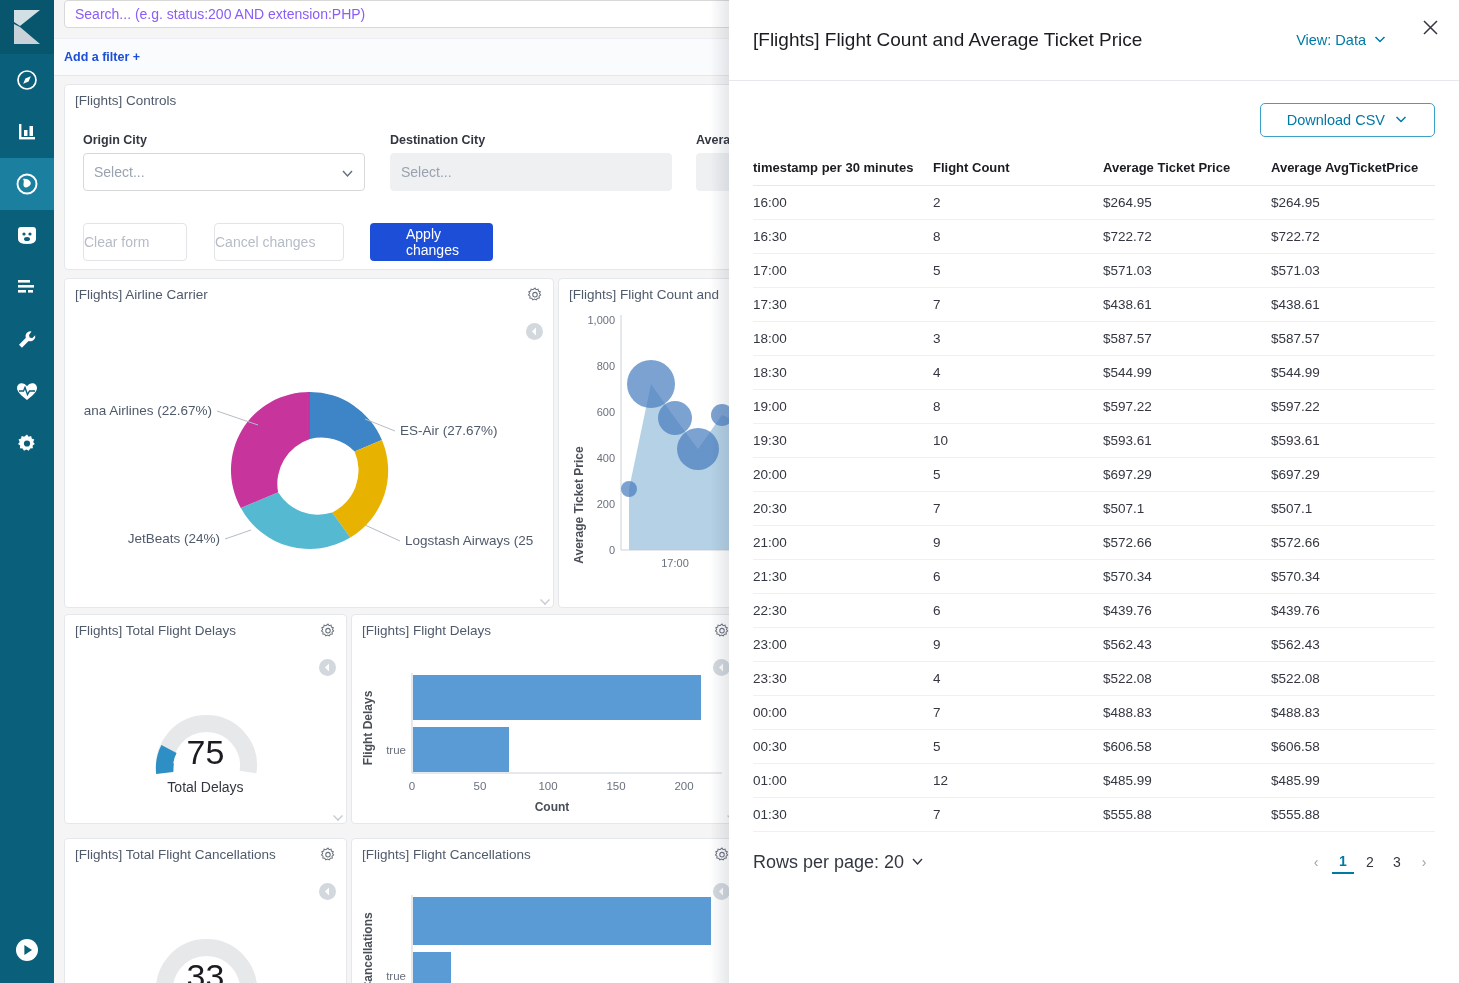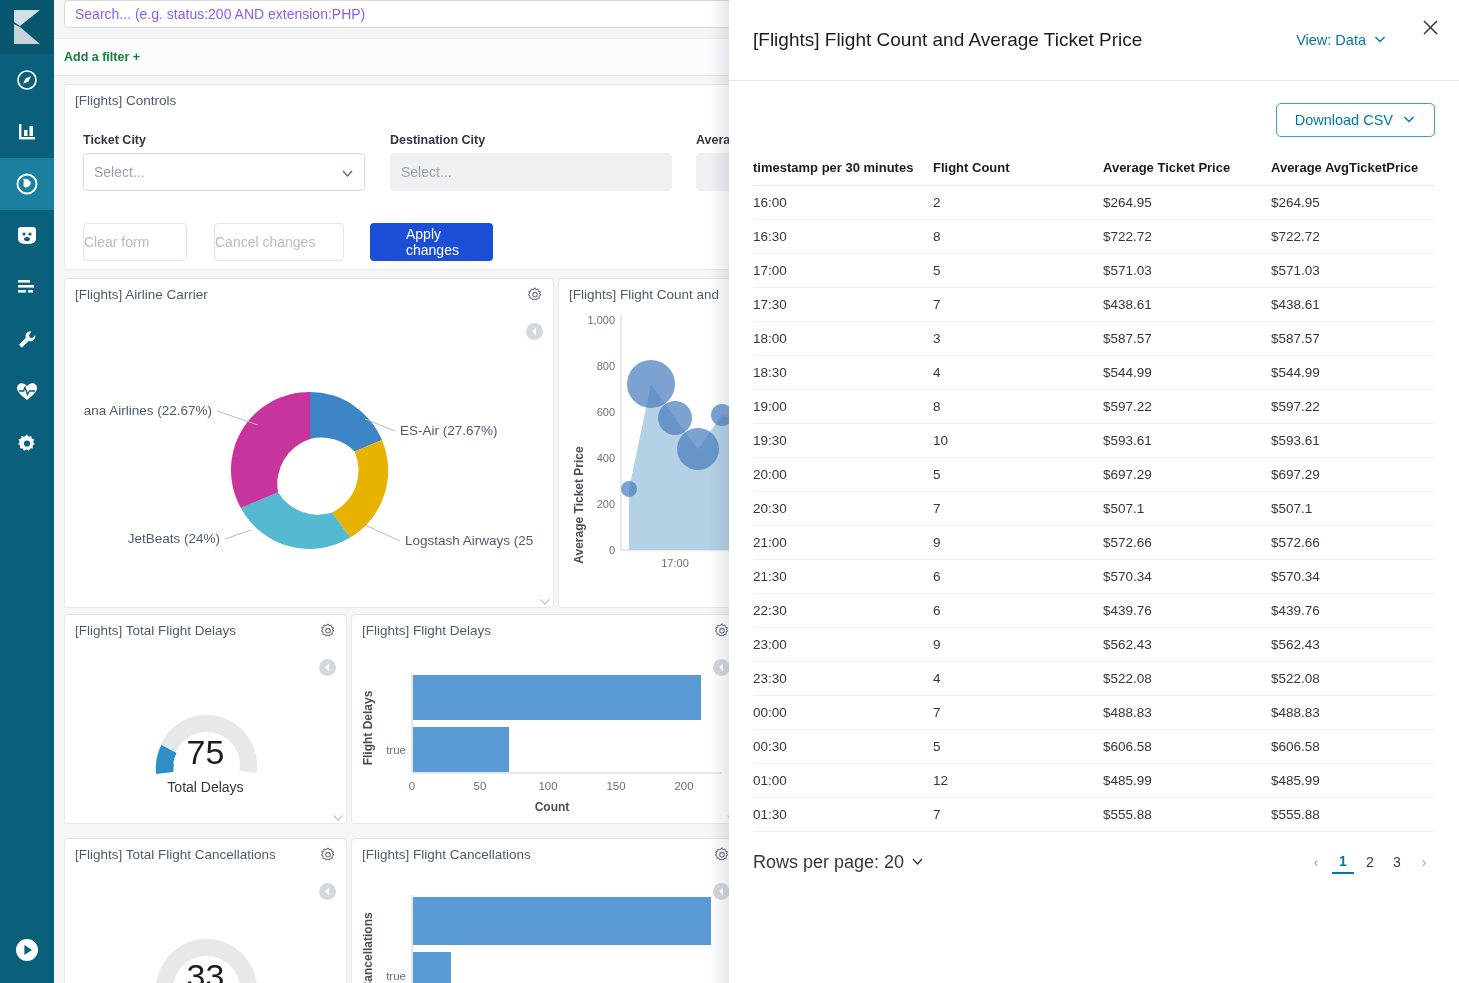--- a/index.html
+++ b/index.html
@@ -39,21 +39,21 @@
     position: absolute; left: 10px; top: 0px; width: 1385px; height: 28px;
     background: #ffffff; border: 1px solid #d9d9d9; border-radius: 4px;
     display: flex; align-items: center; padding: 0 10px;
   }
   .query-bar .q-text { color: #8b5cf6; font-size: 14px; }
   .filterbar {
     position: absolute; left: 0px; top: 38px; width: 1405px; height: 38px;
     background: #fafbfd; border-top: 1px solid #eceef1; border-bottom: 1px solid #e4e7eb;
     display: flex; align-items: center; padding-left: 10px;
   }
-  .add-filter { color: #15803d; font-size: 12.5px; font-weight: bold; cursor: pointer; }
+  .add-filter { color: #1d4ed8; font-size: 12.5px; font-weight: bold; cursor: pointer; }
 
   .panel {
     position: absolute; background: #ffffff; border: 1px solid #e4e7eb; border-radius: 4px;
   }
   .panel-title {
     position: absolute; left: 10px; top: 8px; font-size: 13.5px; color: #4f5a6b;
   }
   .gear {
     position: absolute; right: 10px; top: 8px; cursor: pointer;
   }
@@ -121,21 +121,21 @@
     color: #0079a5; font-size: 14.5px; cursor: pointer; padding-right: 48px;
   }
   .close-x {
     position: absolute; right: 18px; top: 18px; cursor: pointer;
     width: 22px; height: 22px; display: flex; align-items: center; justify-content: center;
   }
   .flyout-body { flex: 1 1 auto; padding: 0 24px; overflow: hidden; position: relative; }
   .csv-row { display: flex; justify-content: flex-end; padding-top: 22px; }
   .btn-csv {
     border: 1px solid #3aa1c9; color: #0079a5; background: #fff;
-    border-radius: 5px; height: 34px; padding: 0 18px;
+    border-radius: 5px; height: 34px; padding: 0 26px;
     display: inline-flex; align-items: center; gap: 9px; font-size: 14.5px; cursor: pointer;
   }
   table.data { width: 100%; border-collapse: collapse; margin-top: 19px; }
   table.data th {
     text-align: left; font-size: 13px; font-weight: bold; color: #1a1c21;
     padding: 4px 0 10px 0; border-bottom: 1px solid #e6e8ed; vertical-align: bottom;
   }
   table.data td {
     font-size: 13.5px; color: #343741; padding: 9px 0;
     border-bottom: 1px solid #eef0f3;
@@ -265,21 +265,21 @@
       <span class="q-text">Search... (e.g. status:200 AND extension:PHP)</span>
     </div>
 
     <div class="filterbar">
       <span class="add-filter">Add a filter +</span>
     </div>
 
     <div class="panel" id="panel-controls">
       <div class="panel-title">[Flights] Controls</div>
 
-      <div class="ctl-label" style="left:18px; top:48px;">Ticket City</div>
+      <div class="ctl-label" style="left:18px; top:48px;">Origin City</div>
       <div class="ctl-select outlined" style="left:18px; top:68px; width:282px;">
         <span>Select...</span>
         <span class="ctl-chev">
           <svg width="13" height="13" viewBox="0 0 13 13">
               <path d="M2 4 L6.5 9 L11 4" fill="none" stroke="#69707d" stroke-width="1.5"></path>
             </svg>
         </span>
       </div>
 
       <div class="ctl-label" style="left:325px; top:48px;">Destination City</div>

